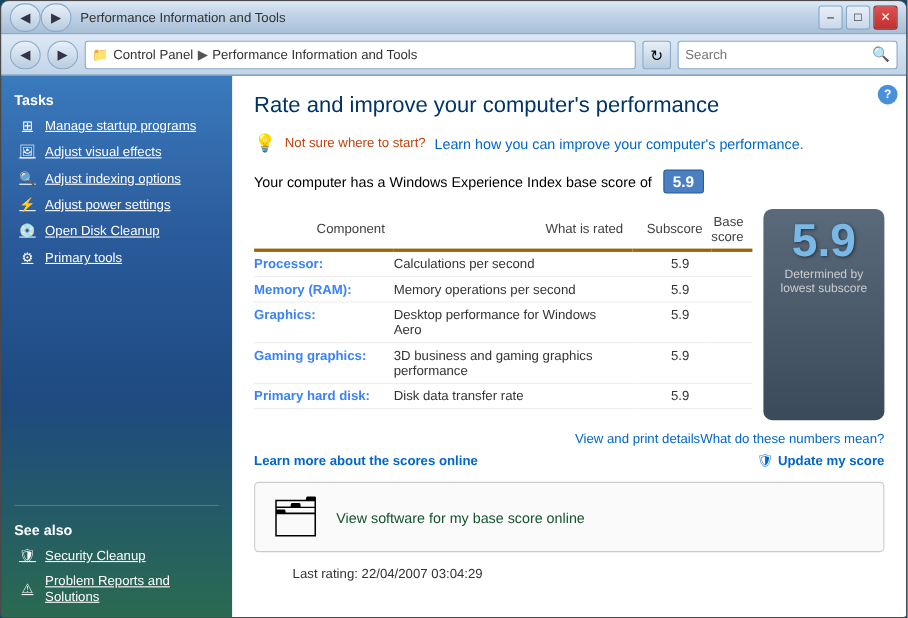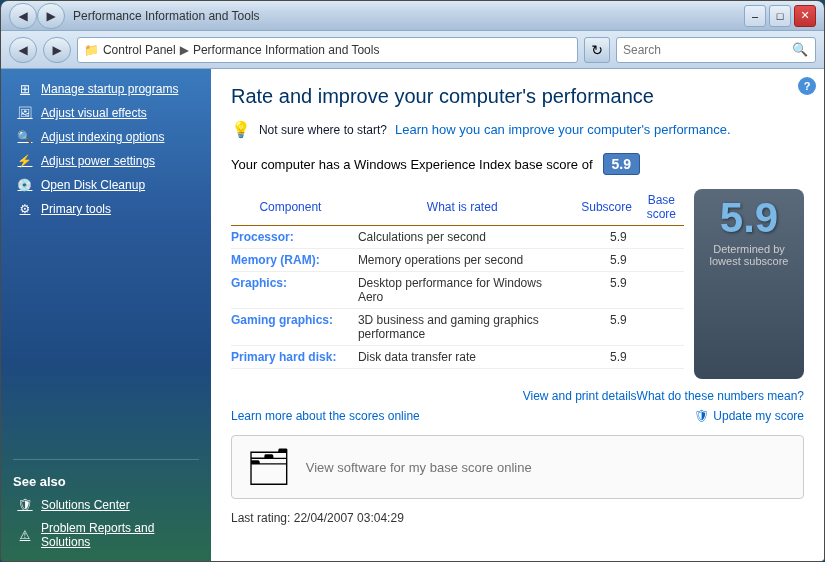--- a/index.html
+++ b/index.html
@@ -237,21 +237,21 @@
       margin-bottom: 14px;
     }
 
     .hint-icon {
       color: #e8c000;
       font-size: 16px;
     }
 
     .hint-text {
       font-size: 12px;
-      color: #0f172a;
+      color: #c2410c;
     }
 
     .hint-link {
       color: #0066cc;
       text-decoration: none;
     }
 
     .score-row {
       display: flex;
       align-items: center;
@@ -272,23 +272,23 @@
 
     
     .perf-table {
       width: 100%;
       border-collapse: collapse;
       margin-bottom: 10px;
     }
 
     .perf-table th {
       font-weight: normal;
-      text-align: center;
-      color: #1d4ed8;
-      border-bottom: 1px solid #a16207;
+      text-align: right;
+      color: #404040;
+      border-bottom: 3px solid #a16207;
       padding: 4px 8px 4px 0;
       font-size: 12px;
     }
 
     .perf-table td {
       padding: 4px 8px 4px 0;
       font-size: 12px;
       vertical-align: top;
       border-bottom: 1px solid #eee;
     }
@@ -361,20 +361,21 @@
       display: flex;
       justify-content: space-between;
       align-items: center;
       margin-bottom: 12px;
     }
 
     .learn-row a {
       color: #0066cc;
       text-decoration: none;
       font-size: 12px;
+      font-weight: bold;
     }
 
     .update-btn {
       display: flex;
       align-items: center;
       gap: 4px;
       color: #0066cc;
       font-size: 12px;
       text-decoration: none;
       cursor: pointer;
@@ -389,28 +390,29 @@
       gap: 14px;
       margin-bottom: 12px;
       background: #fafafa;
     }
 
     .software-icon {
       font-size: 36px;
     }
 
     .software-link {
-      color: #737373;
+      color: #14532d;
       text-decoration: none;
       font-size: 13px;
     }
 
     .last-rating {
       font-size: 12px;
       color: #333;
+      margin-left: 35px;
     }
   </style>
 </head>
 <body>
 
 <div class="window">
 
   <div class="title-bar">
     <div class="nav-back">◀</div>
     <div class="nav-forward">▶</div>
@@ -440,20 +442,21 @@
     </div>
     <div class="search-bar">
       <input type="text" placeholder="Search" style="">
       <span style="color:#aaa;">🔍</span>
     </div>
   </div>
 
   <div class="main-layout">
 
     <div class="sidebar">
+      <div class="sidebar-section-title">Tasks</div>
 
       <div class="sidebar-item">
         <div class="sidebar-icon">⊞</div>
         <span>Manage startup programs</span>
       </div>
       <div class="sidebar-item">
         <div class="sidebar-icon">🖼</div>
         <span>Adjust visual effects</span>
       </div>
       <div class="sidebar-item">
@@ -472,21 +475,21 @@
         <div class="sidebar-icon">⚙</div>
         <span>Primary tools</span>
       </div>
 
       <div style="flex:1;"></div>
 
       <div class="sidebar-divider"></div>
       <div class="sidebar-see-also">See also</div>
       <div class="sidebar-item">
         <div class="sidebar-icon">🛡</div>
-        <span>Solutions Center</span>
+        <span>Security Cleanup</span>
       </div>
       <div class="sidebar-item">
         <div class="sidebar-icon">⚠</div>
         <span>Problem Reports and Solutions</span>
       </div>
     </div>
 
     <div class="content">
       <div class="help-icon">?</div>
 

